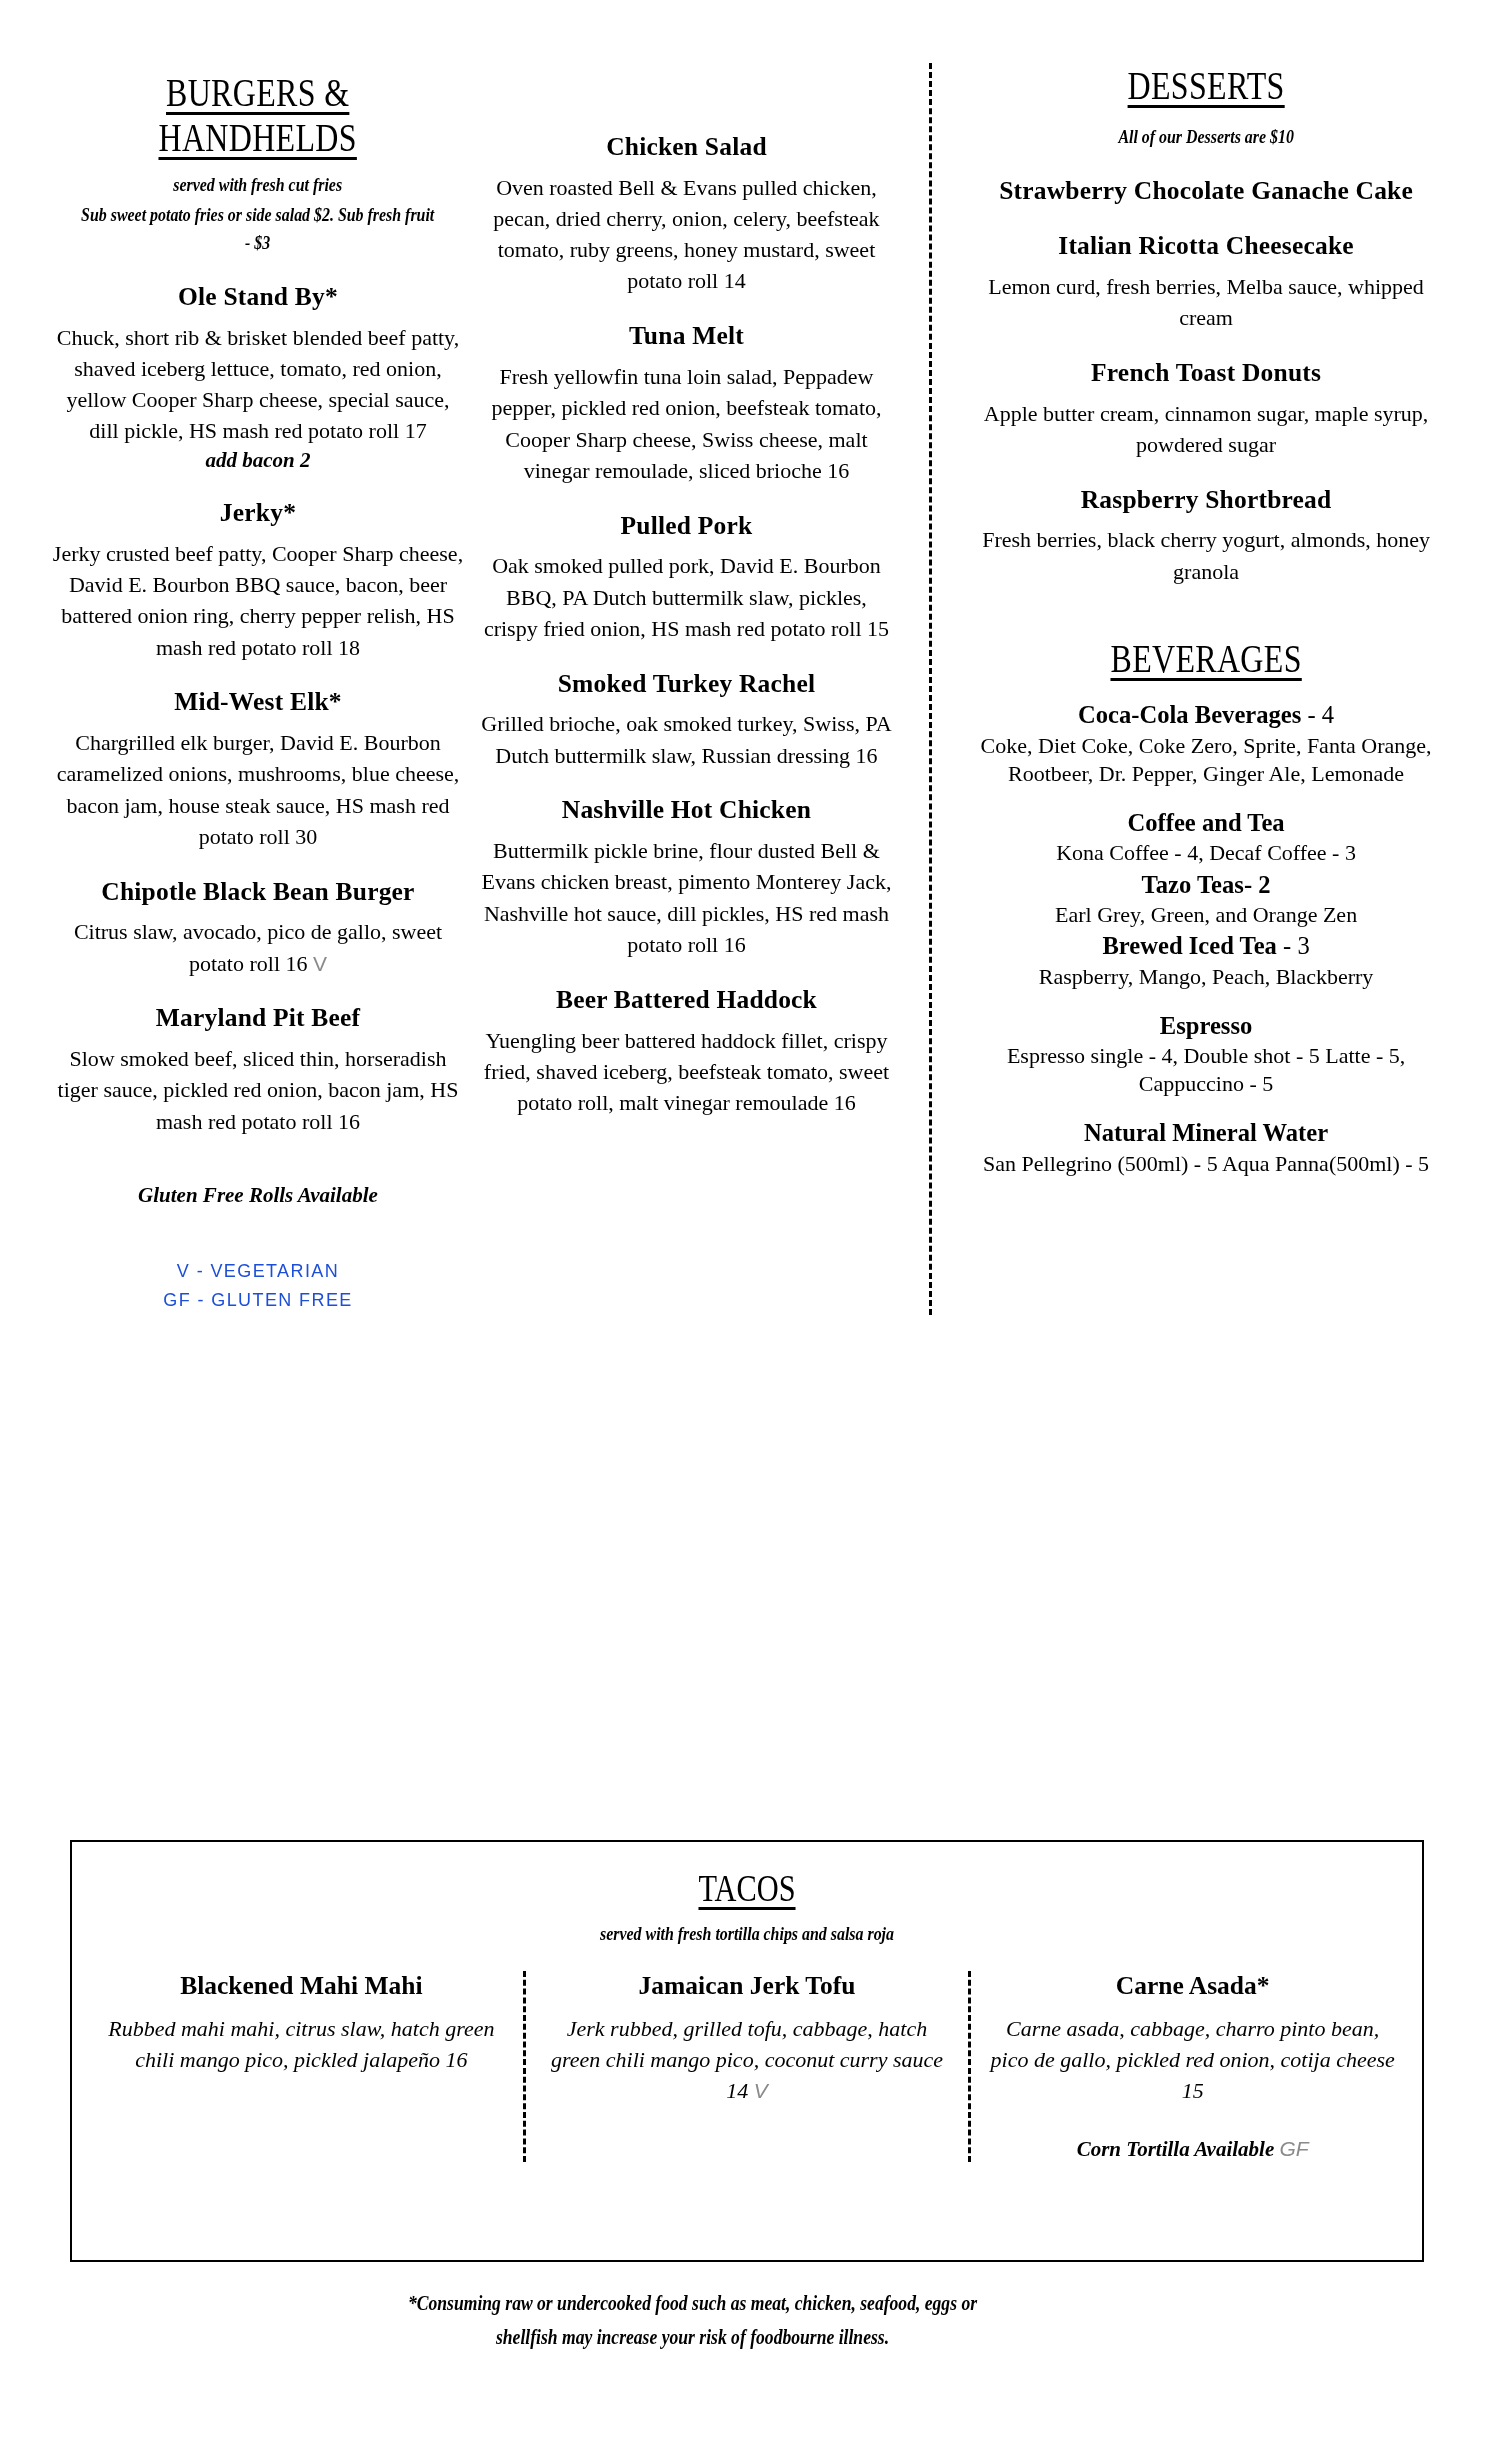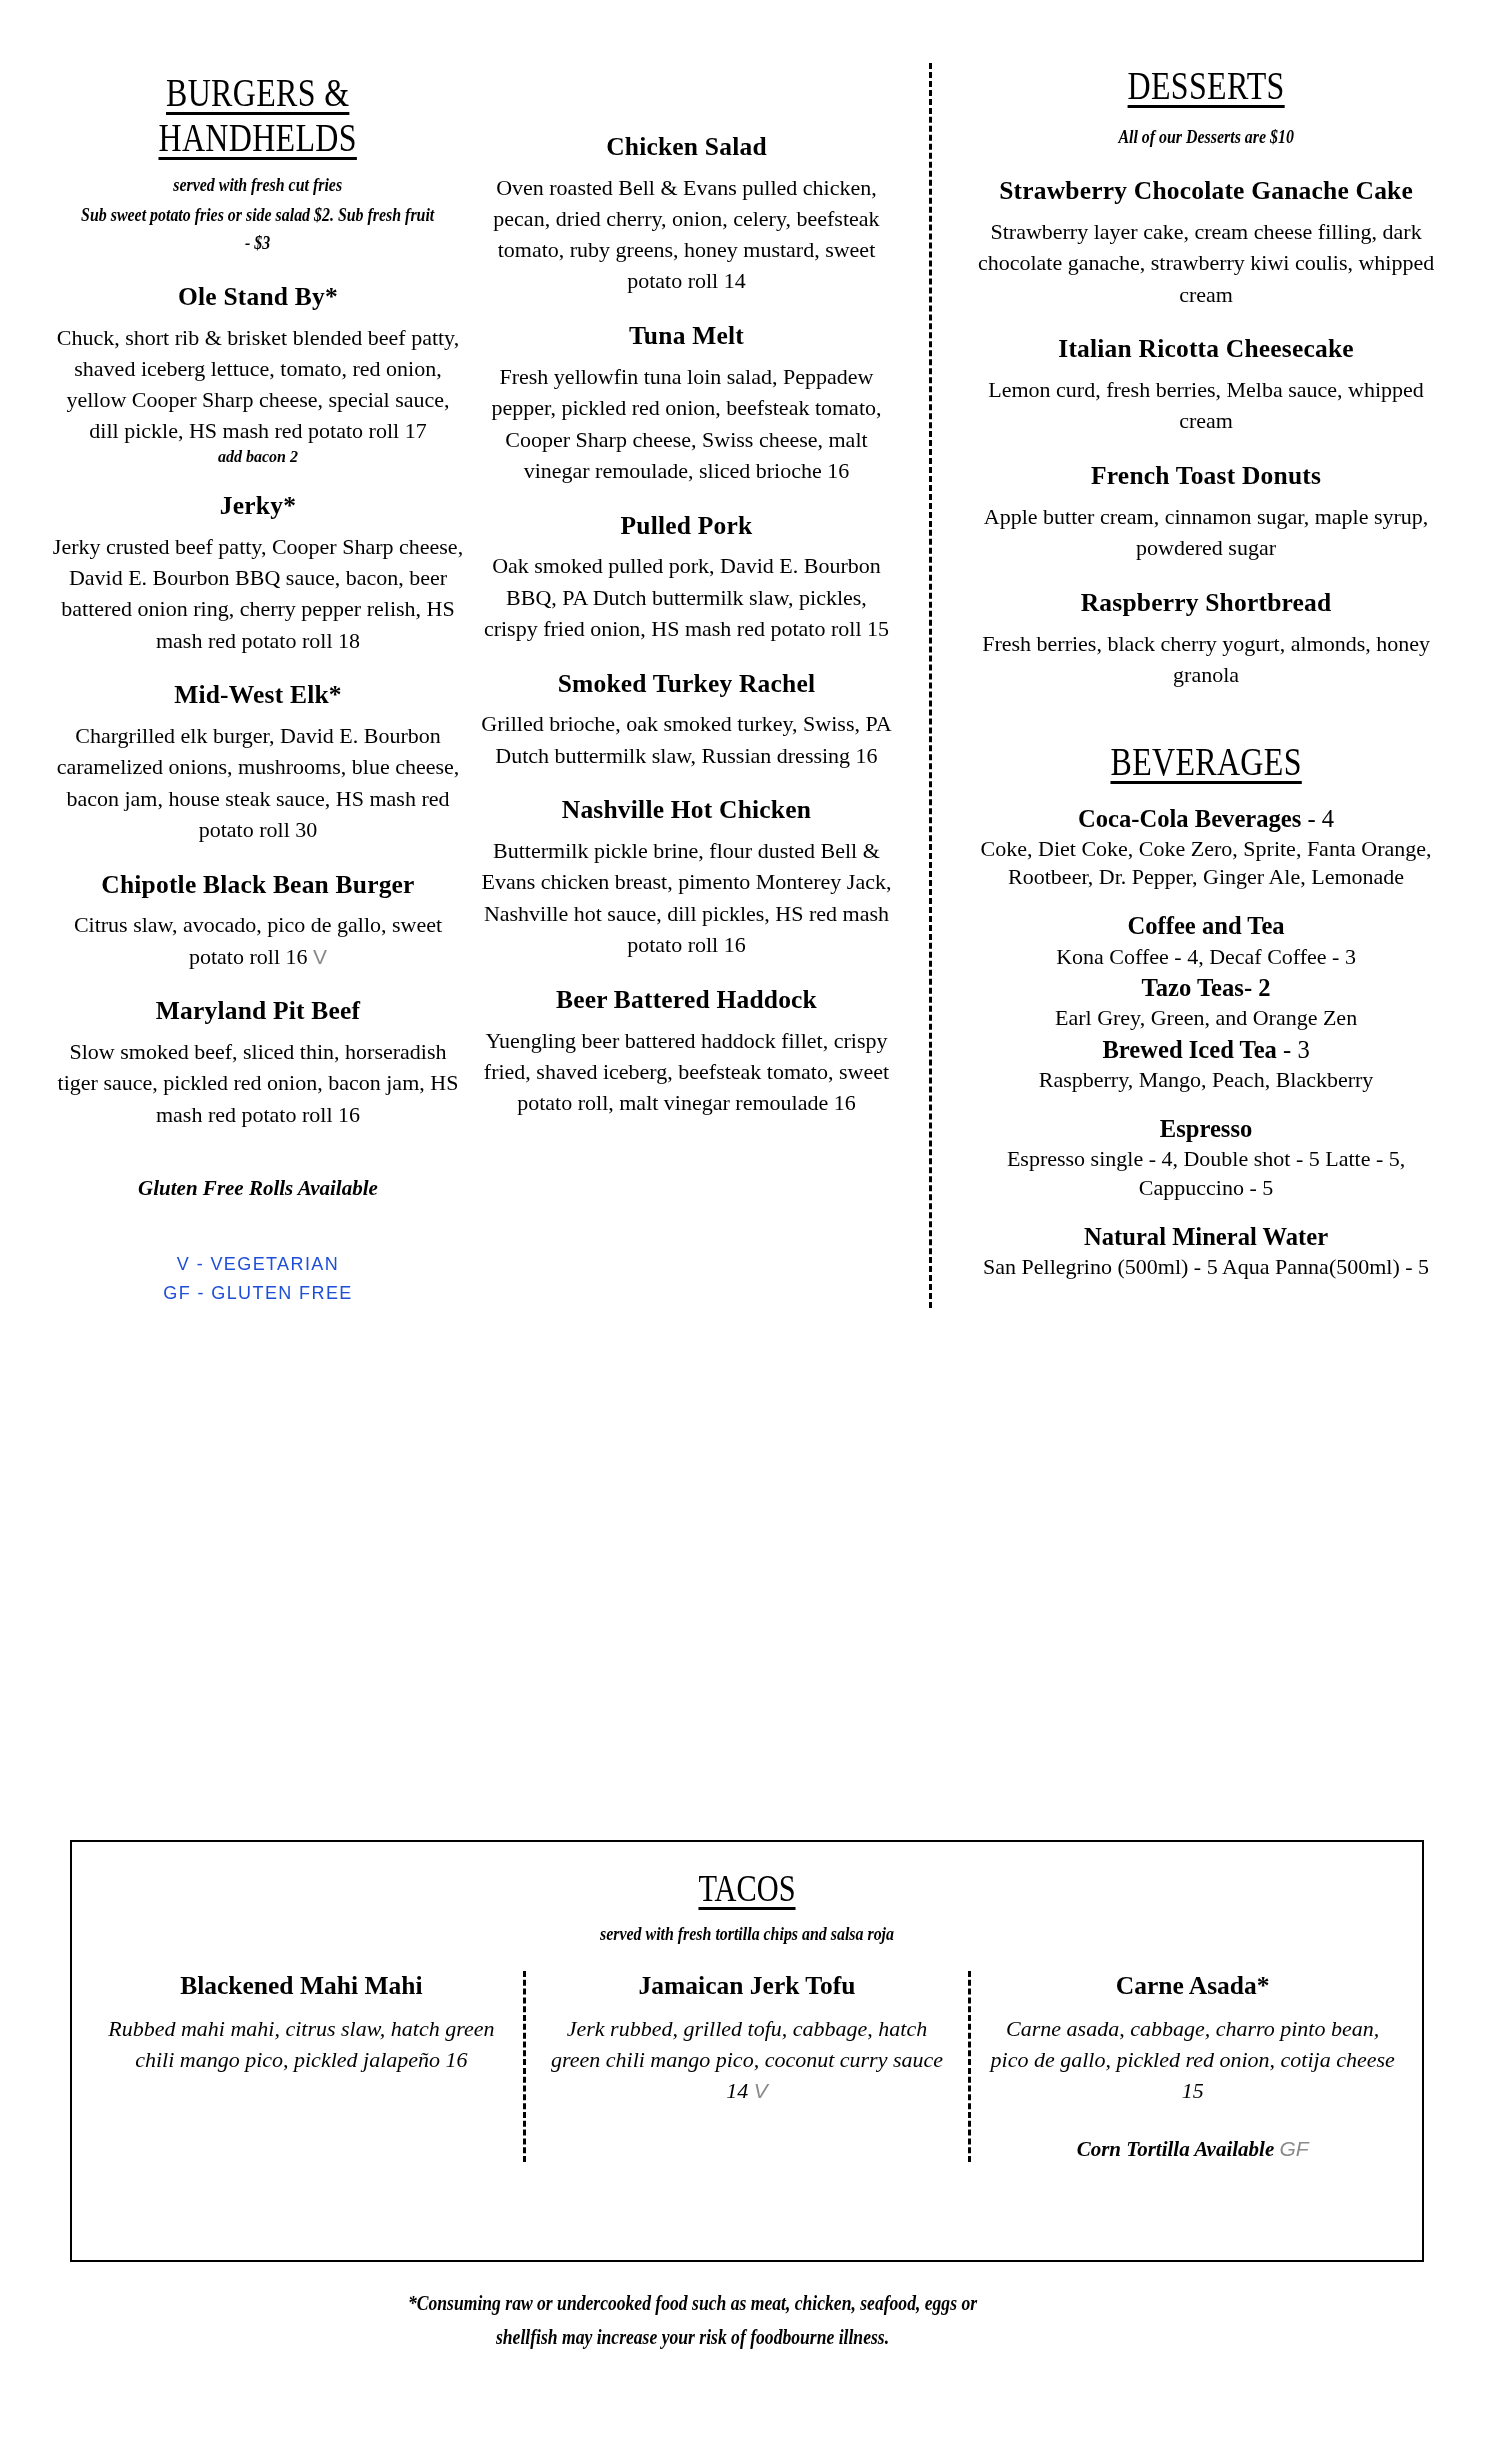--- a/index.html
+++ b/index.html
@@ -76,21 +76,21 @@
     letter-spacing: 0.2px;
   }
 
   .item-desc {
     font-size: 22px;
     line-height: 1.42;
     font-weight: 400;
   }
 
   .item-note {
-    font-size: 16px;
+    font-size: 21px;
     font-style: italic;
     font-weight: 700;
     margin-top: 1.8px;
   }
 
   .tag {
     color: #8a8a8a;
     font-family: "Liberation Sans", "DejaVu Sans", sans-serif;
     font-weight: 400;
     font-size: 21px;
@@ -282,21 +282,20 @@
         <div class="item-desc">Yuengling beer battered haddock fillet, crispy fried, shaved iceberg, beefsteak tomato, sweet potato roll, malt vinegar remoulade  16</div>
       </div>
     </div>
 
     <div class="col-right">
       <div class="section-title">DESSERTS</div>
       <div class="section-sub" style="margin-top:16px">All of our Desserts are $10</div>
 
       <div class="item">
         <div class="item-name">Strawberry Chocolate Ganache Cake</div>
-        <div class="item-desc">Strawberry layer cake, cream cheese filling, dark chocolate ganache, strawberry kiwi coulis, whipped cream</div>
       </div>
 
       <div class="item">
         <div class="item-name">Italian Ricotta Cheesecake</div>
         <div class="item-desc">Lemon curd, fresh berries, Melba sauce, whipped cream</div>
       </div>
 
       <div class="item">
         <div class="item-name">French Toast Donuts</div>
         <div class="item-desc">Apple butter cream, cinnamon sugar, maple syrup, powdered sugar</div>

